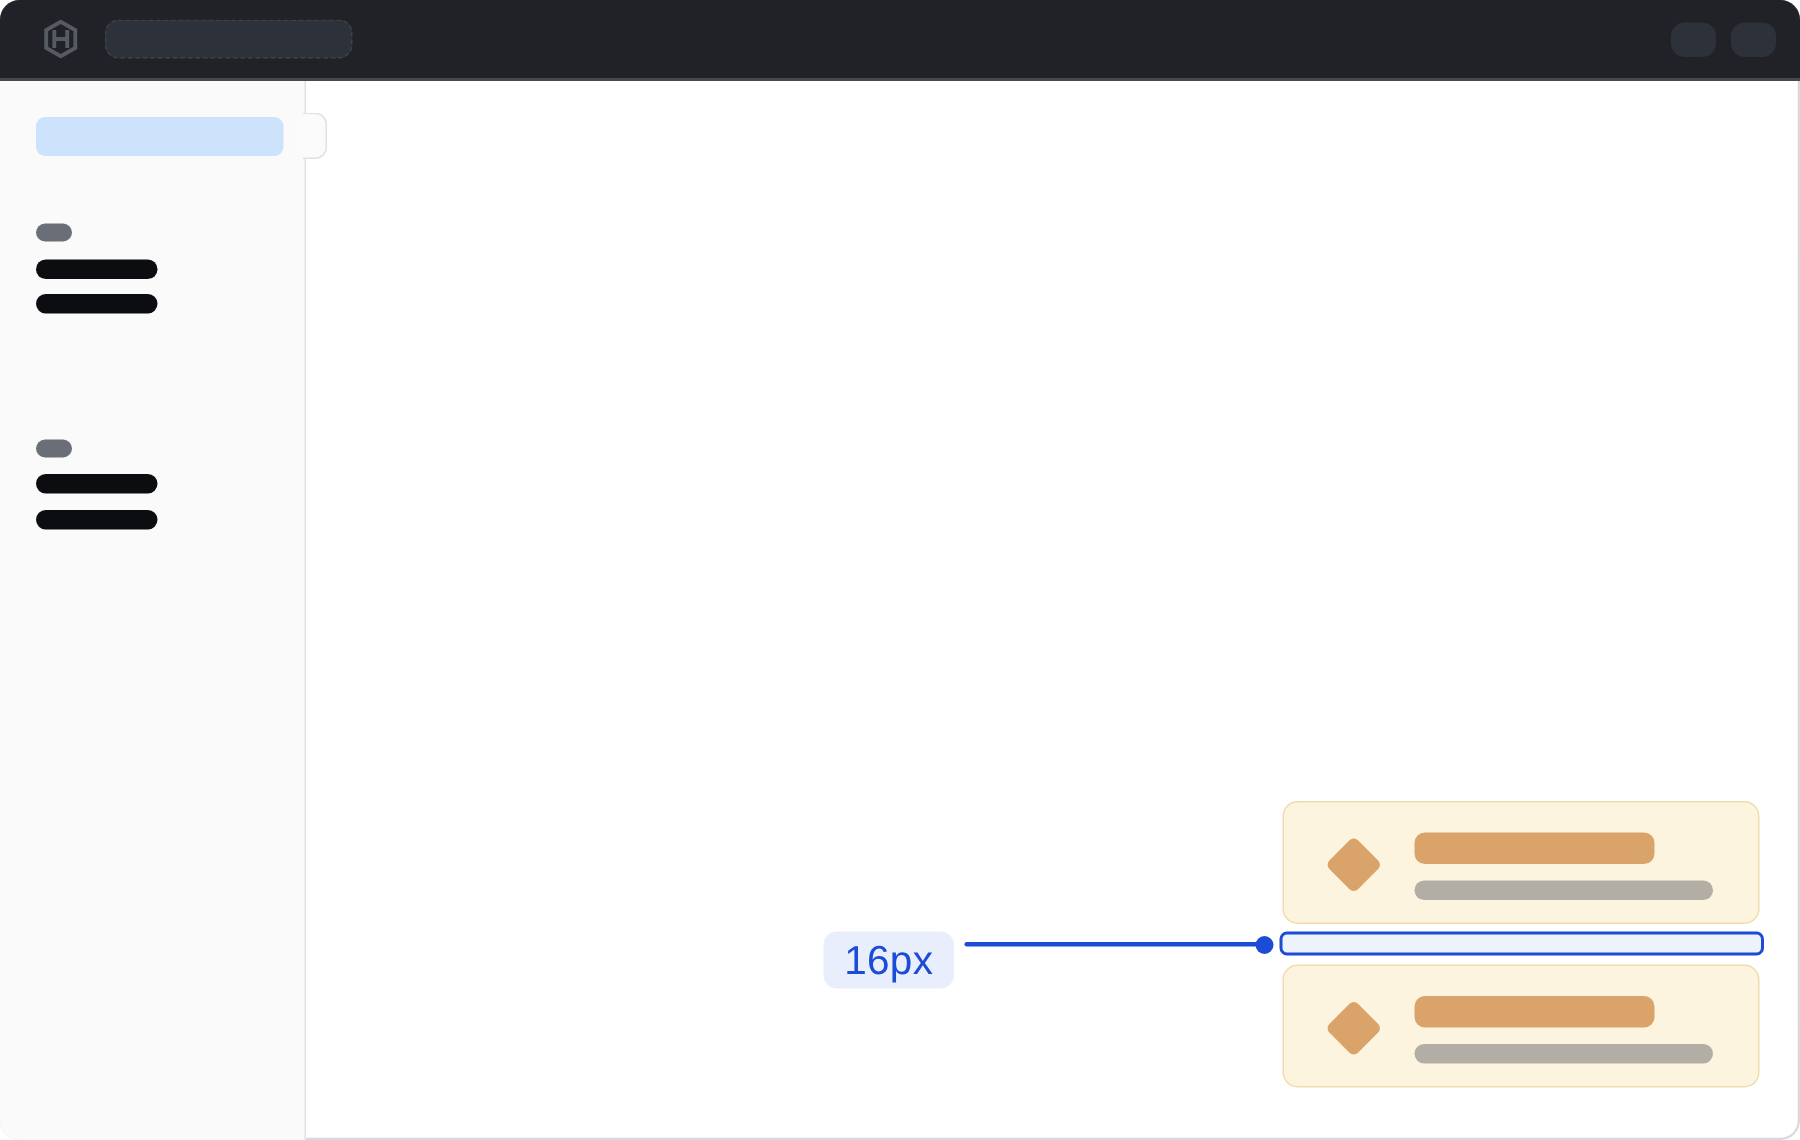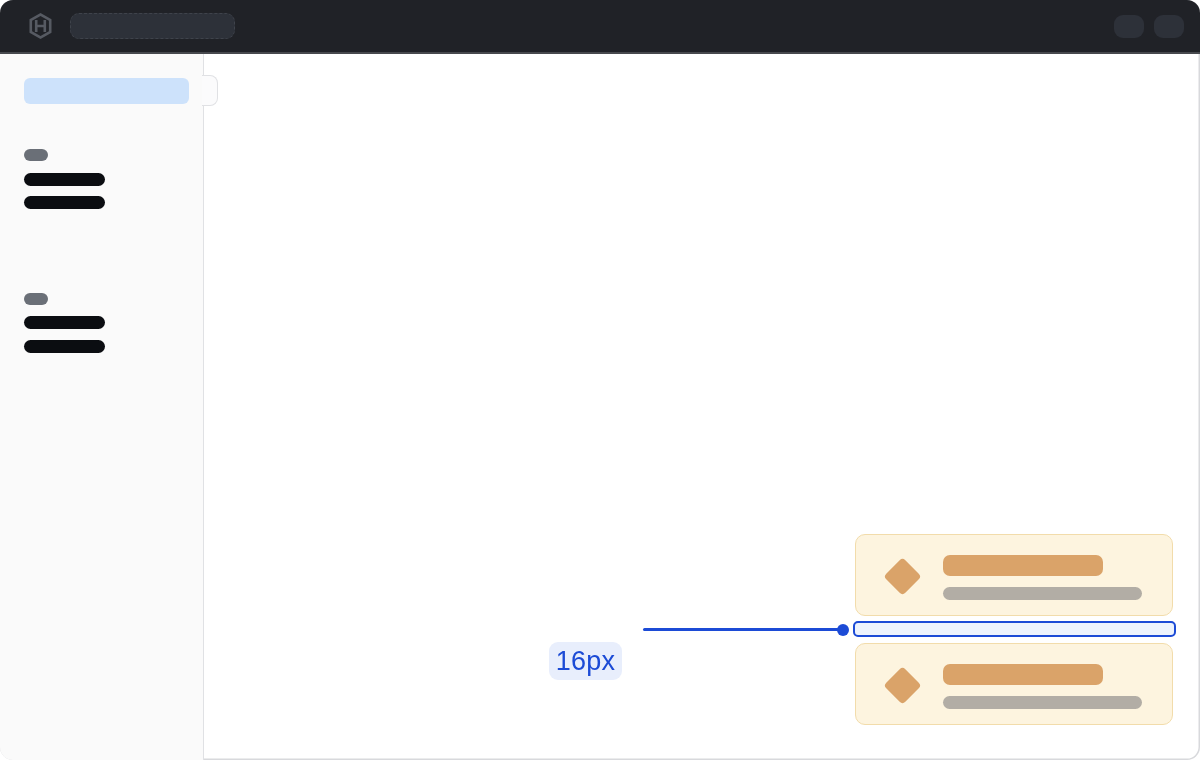--- a/index.html
+++ b/index.html
@@ -65,21 +65,21 @@
   .subtitle-bar { position: absolute; left: 87px; top: 52px; width: 199px; height: 13px; border-radius: 6.5px; background: #b2ada5; }
 
   
   .gap-box {
     position: absolute; left: 853px; top: 621px; width: 323px; height: 16px;
     background: #edf3fd;
     border: 2px solid #1c4bd6;
     border-radius: 5px;
   }
   .anno-label {
-    position: absolute; left: 549px; top: 642px; width: 73px; height: 38px;
+    position: absolute; left: 549px; top: 621px; width: 87px; height: 38px;
     background: #e8eefc; border-radius: 9px;
     display: flex; align-items: center; justify-content: center;
     color: #1c4bd6; font-size: 27px; font-weight: 500; letter-spacing: 0.2px;
   }
   .anno-line { position: absolute; left: 643px; top: 628px; width: 196px; height: 3px; border-radius: 2px; background: #1c4bd6; }
   .anno-dot { position: absolute; left: 837px; top: 624px; width: 12px; height: 12px; border-radius: 50%; background: #1c4bd6; }
 </style>
 </head>
 <body>
 

